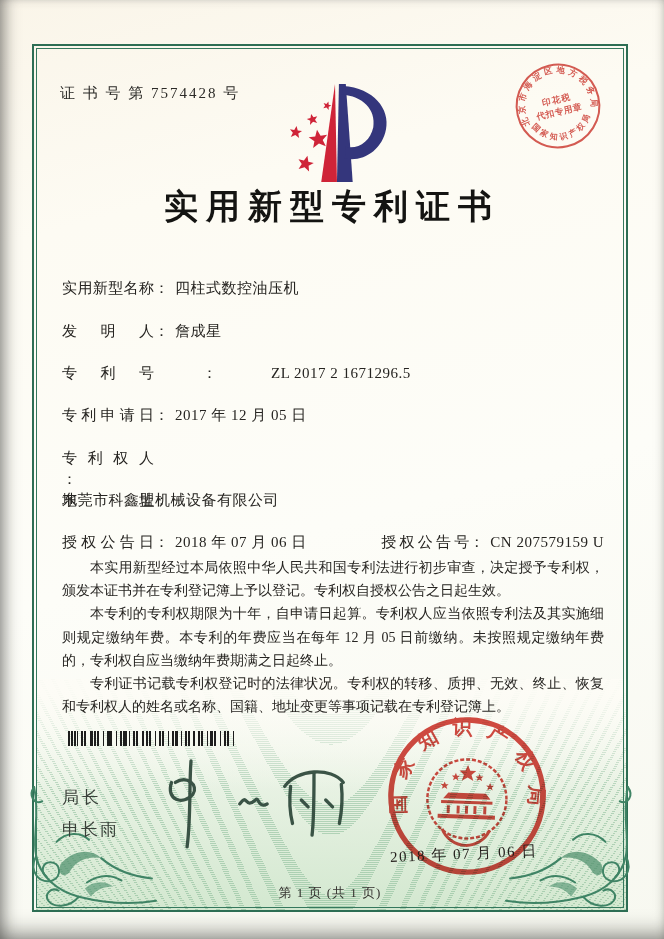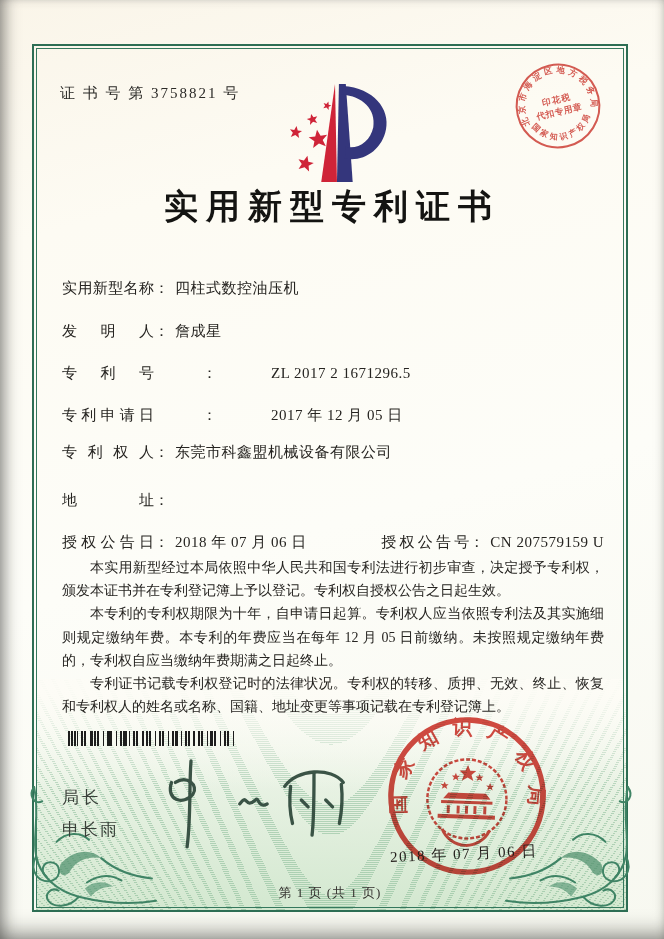--- a/index.html
+++ b/index.html
@@ -40,21 +40,21 @@
 
   .tax-stamp { position:absolute; left:508px; top:56px; width:100px; height:100px; z-index:4;
     transform:rotate(-13deg); opacity:.88; mix-blend-mode:multiply; }
 
   .title { position:absolute; left:0; right:0; top:184px; z-index:3; text-align:center;
     font-size:34px; font-weight:700; letter-spacing:8px; color:#141412; }
 
   .fields { position:absolute; left:62px; top:278px; width:542px; z-index:3;
     font-size:15px; color:#262421; }
   .frow { position:absolute; left:0; width:100%; display:flex; align-items:flex-start; line-height:21px; }
-  .r0{top:0;} .r1{top:43px;} .r2{top:85px;gap:48px;} .r3{top:127px;gap:48px;} .r4{top:164px;} .r5{top:212px;} .r6{top:254px;}
+  .r0{top:0;} .r1{top:43px;} .r2{top:85px;gap:48px;} .r3{top:127px;} .r4{top:170px;flex-direction:column;} .r5{top:212px;} .r6{top:254px;}
   .flabel { flex:none; display:inline-block; width:92px; text-align:justify; text-align-last:justify; }
   .fcolon { flex:none; margin-right:6px; }
   .fvalue { flex:1; letter-spacing:.5px; }
   .grantrow { justify-content:space-between; }
   .fgroup { display:flex; align-items:center; }
   .fgroup.left { width:300px; }
   .flabel2 { flex:none; display:inline-block; width:88px; text-align:justify; text-align-last:justify; }
 
   .paras { position:absolute; left:62px; top:556px; width:542px; z-index:3;
     font-size:14px; line-height:23.2px; color:#262421; text-align:justify; }
@@ -112,21 +112,21 @@
       <path d="M52,110 C44,120 28,122 22,114 C18,108 24,100 32,104"></path>
       <path d="M74,72 C88,84 104,90 124,92"></path>
       <path d="M60,96 C72,88 84,88 94,94"></path>
       <path d="M8,2 C2,10 8,20 16,16"></path>
       <path d="M30,56 C40,46 54,46 62,54"></path>
     </g>
     <path d="M34,78 C46,64 64,62 74,72 C62,70 50,74 44,84 C40,92 30,90 34,78 Z" fill="#4a8d6a" opacity=".7"></path>
     <path d="M58,102 C66,94 78,94 86,100 C76,100 68,104 64,110 Z" fill="#4a8d6a" opacity=".6"></path>
   </svg>
 
-  <div class="cert-number">证 书 号 第 3758821 号</div>
+  <div class="cert-number">证 书 号 第 7574428 号</div>
 
   <svg class="logo" viewBox="0 0 120 110">
     <defs>
       <path id="star" d="M0,-10 L2.9,-3.1 L10,-3.1 L4.5,1.9 L6.9,9 L0,4.9 L-6.9,9 L-4.5,1.9 L-10,-3.1 L-2.9,-3.1 Z"></path>
     </defs>
     <path d="M60,4 L46,104 L62,104 Z" fill="#cf2438"></path>
     <path d="M64,4 L62,104 L78,104 L71,4 Z" fill="#34367c"></path>
     <path d="M68,6 C100,8 116,30 112,50 C108,72 88,84 70,80 L71,68 C84,71 96,62 99,48 C102,30 88,16 67,15 Z" fill="#34367c"></path>
     <use href="#star" fill="#cf2438" transform="translate(52,26) scale(.42) rotate(18)"></use>
     <use href="#star" fill="#cf2438" transform="translate(37,40) scale(.55) rotate(-14)"></use>

